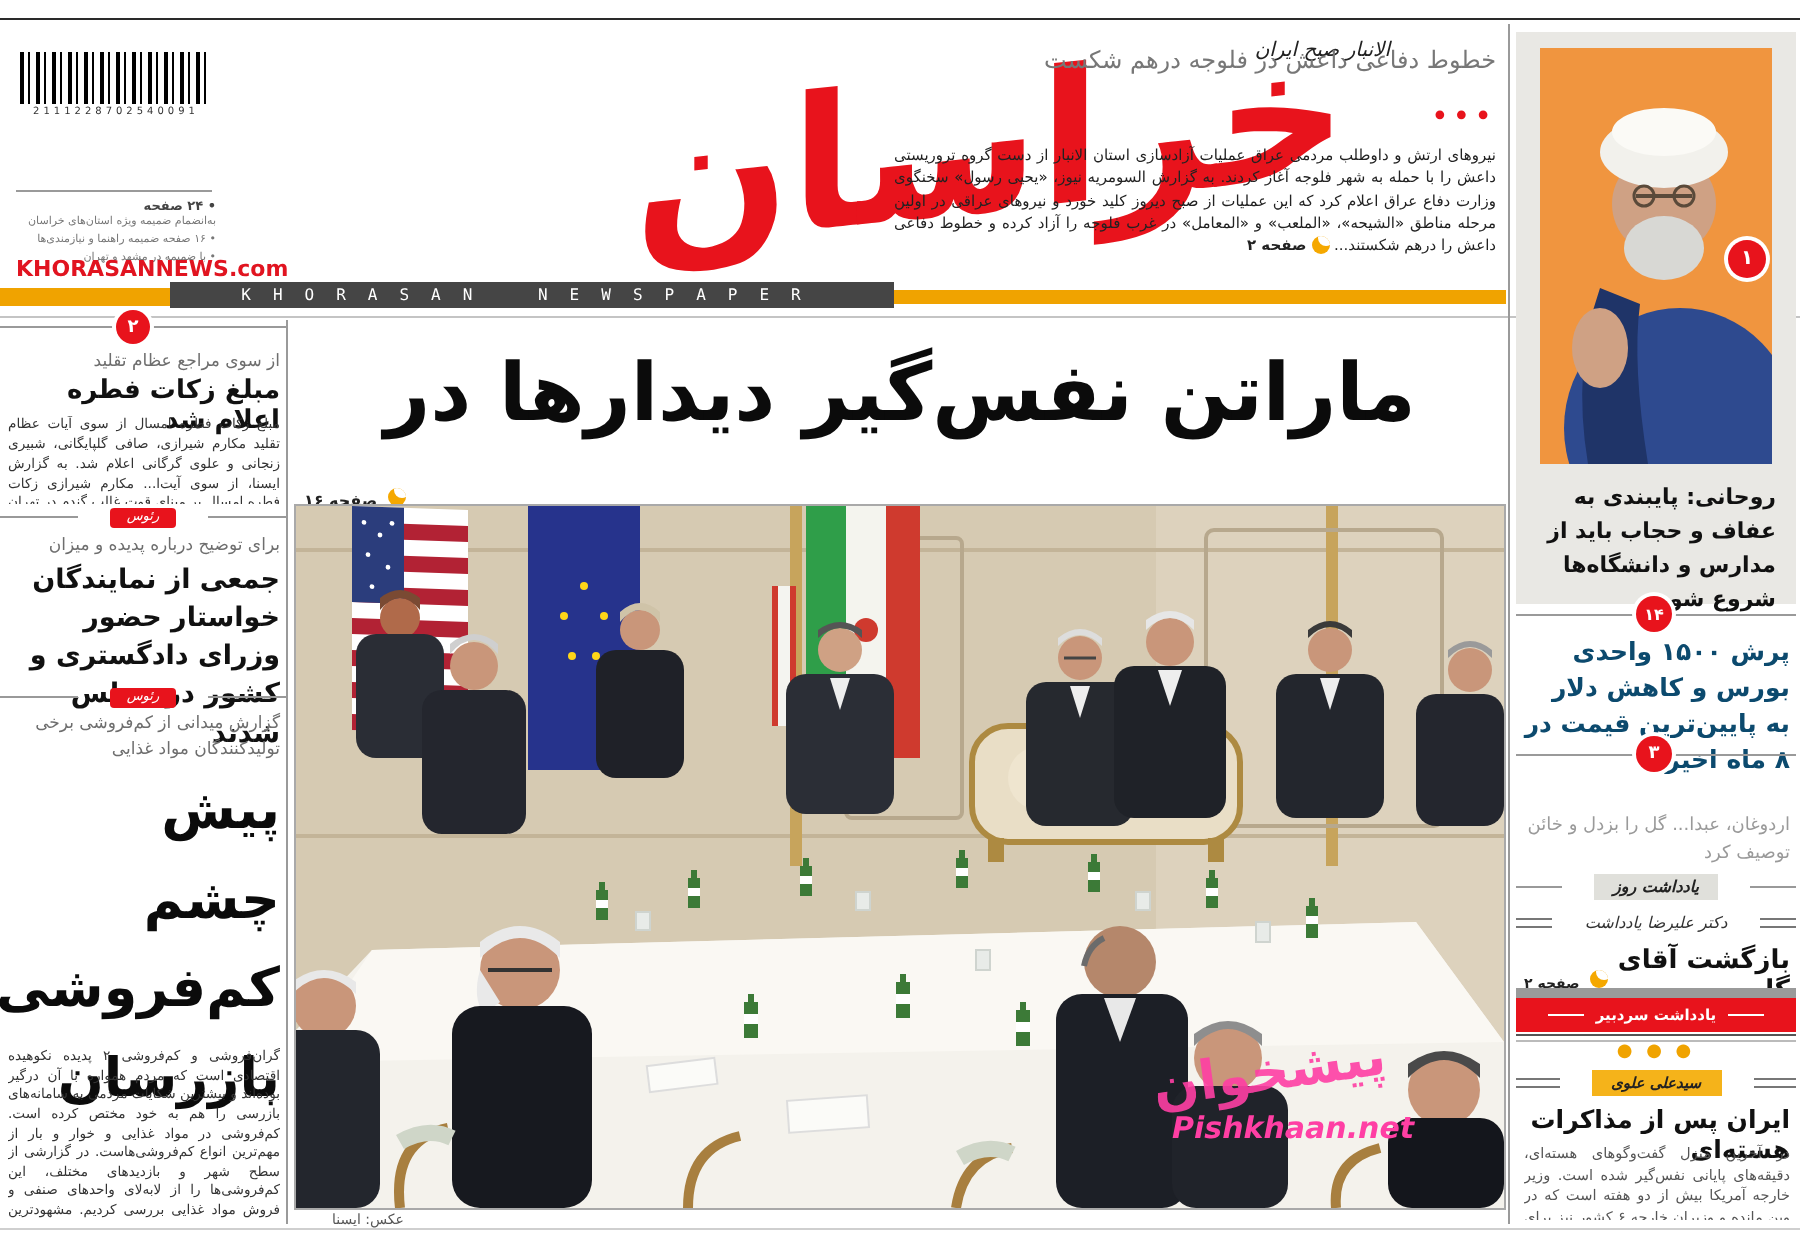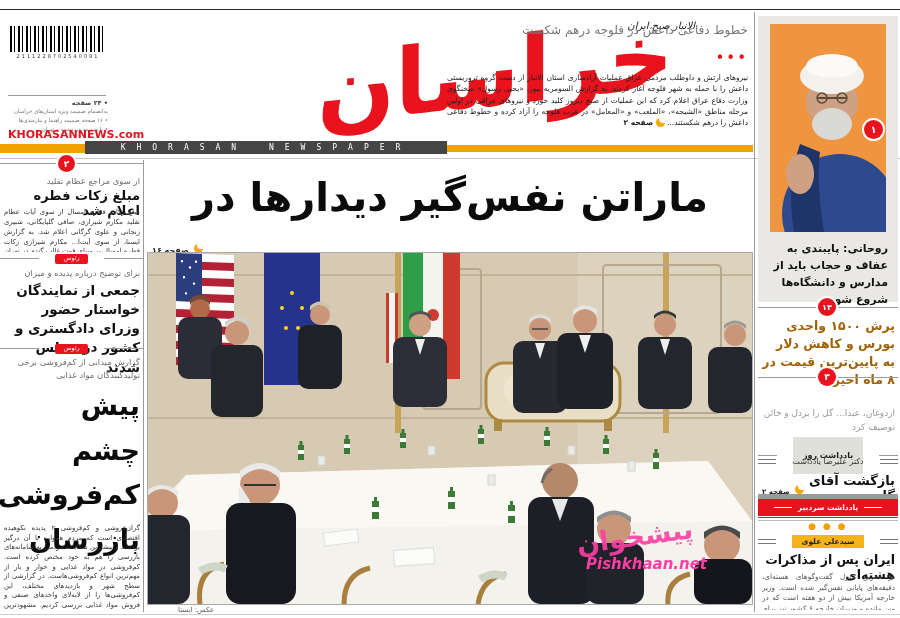--- a/index.html
+++ b/index.html
@@ -10,21 +10,21 @@
   .jst{text-align:justify;}
   .hairline{background:#2a2a2a;height:1px;}
   .grayline{background:#9a9a9a;height:1px;}
   .redbadge{background:#e8131c;color:#fff;border-radius:50%;display:flex;align-items:center;justify-content:center;
             font-weight:bold;box-shadow:0 0 0 2px #fff;}
   .crescent{display:inline-block;width:9px;height:9px;border-radius:50%;background:#f5a800;position:relative;overflow:hidden;vertical-align:middle;}
   .crescent::after{content:"";position:absolute;width:8px;height:8px;border-radius:50%;background:#fff;top:-3px;left:3px;}
   .pageref{font-size:7.5px;font-weight:bold;color:#222;white-space:nowrap;}
   .kicker{font-size:8.5px;color:#6e6e6e;}
   .redpill{background:#e8131c;color:#fff;font-size:6.5px;padding:1px 8px 2px;border-radius:2px;line-height:1;}
-  .tagline-wrap{display:flex;align-items:center;gap:16px;}
+  .tagline-wrap{display:flex;align-items:center;gap:16px;font-style:italic;}
   .tagline-wrap .ln{flex:1;height:1px;background:#999;}
   .dbl{border-top:1px solid #777;border-bottom:1px solid #777;height:3px;flex:1;}
   svg{display:block;}
 </style>
 </head>
 <body>
 
 <div id="page">
 
   <div class="abs hairline" style="left:0;top:9px;width:900px;"></div>
@@ -278,21 +278,21 @@
         <path d="M330 351 q4 -26 28 -30"></path>
         <path d="M520 351 q-2 -24 22 -30"></path>
       </g>
       <path d="M52 318 q14 -8 26 -2" stroke="#cfd6c8" stroke-width="8" fill="none"></path>
       <path d="M332 326 q14 -8 26 -2" stroke="#cfd6c8" stroke-width="8" fill="none"></path>
     </svg>
 
     <div class="abs" style="left:428px;top:268px;font-size:27px;font-weight:bold;color:#ff3fa4;transform:rotate(-8deg);opacity:.9;">پیشخوان</div>
     <div class="abs" style="left:438px;top:302px;font-size:15px;font-weight:bold;font-style:italic;color:#ff3fa4;">Pishkhaan.net</div>
   </div>
-  <div class="abs rtl" style="left:154px;top:606px;width:60px;font-size:7px;color:#555;text-align:right;">عکس: ایسنا</div>
+  <div class="abs rtl" style="left:154px;top:606px;width:60px;font-size:7px;color:#555;text-align:center;">عکس: ایسنا</div>
 
   <div class="abs" style="left:758px;top:16px;width:140px;height:286px;background:#e9e8e4;">
     <div class="abs" style="left:12px;top:8px;width:116px;height:208px;background:#f0953f;overflow:hidden;">
       <svg width="116" height="208" viewBox="0 0 116 208">
         <rect width="116" height="208" fill="#f0953f"></rect>
         <ellipse cx="70" cy="190" rx="58" ry="60" fill="#2e4a8f"></ellipse>
         <path d="M30 120 q-14 40 -6 88 l30 0 q-8 -50 -4 -80 z" fill="#1f3468"></path>
         <circle cx="62" cy="78" r="26" fill="#cfa184"></circle>
         <ellipse cx="62" cy="100" rx="20" ry="16" fill="#d8d8d4"></ellipse>
         <ellipse cx="62" cy="52" rx="32" ry="18" fill="#f2f1ec"></ellipse>
@@ -302,29 +302,29 @@
         <circle cx="72" cy="74" r="5" fill="none" stroke="#5a4a3a" stroke-width="1.5"></circle>
         <ellipse cx="30" cy="150" rx="14" ry="20" fill="#cfa184"></ellipse>
       </svg>
     </div>
     <div class="abs redbadge" style="left:106px;top:104px;width:19px;height:19px;font-size:10px;">۱</div>
     <div class="abs rtl" style="left:10px;top:224px;width:120px;font-size:11px;font-weight:bold;line-height:1.55;color:#111;">روحانی: پایبندی به عفاف و حجاب باید از مدارس و دانشگاه‌ها شروع شود</div>
   </div>
 
   <div class="abs grayline" style="left:758px;top:307px;width:140px;"></div>
   <div class="abs redbadge" style="left:818px;top:298px;width:18px;height:18px;font-size:8px;">۱۴</div>
-  <div class="abs rtl" style="left:762px;top:317px;width:133px;font-size:12.5px;font-weight:bold;line-height:1.45;color:#a16207;">پرش ۱۵۰۰ واحدی بورس و کاهش دلار به پایین‌ترین قیمت در ۸ ماه اخیر</div>
+  <div class="abs rtl" style="left:762px;top:317px;width:133px;font-size:12.5px;font-weight:bold;line-height:1.45;color:#0c4a6e;">پرش ۱۵۰۰ واحدی بورس و کاهش دلار به پایین‌ترین قیمت در ۸ ماه اخیر</div>
 
   <div class="abs grayline" style="left:758px;top:377px;width:140px;"></div>
   <div class="abs redbadge" style="left:818px;top:368px;width:18px;height:18px;font-size:9px;">۳</div>
   <div class="abs rtl" style="left:762px;top:407px;width:133px;font-size:9px;color:#9a9a9a;line-height:1.5;">اردوغان، عبدا... گل را بزدل و خائن توصیف کرد</div>
 
   <div class="abs tagline-wrap" style="left:758px;top:437px;width:140px;">
     <span class="ln"></span>
-    <span style="background:#e0e0db;font-size:8px;font-weight:bold;padding:14px 10px;color:#222;">یادداشت روز</span>
+    <span style="background:#e0e0db;font-size:8px;font-weight:bold;padding:2px 10px;color:#222;">یادداشت روز</span>
     <span class="ln"></span>
   </div>
   <div class="abs tagline-wrap" style="left:758px;top:457px;width:140px;">
     <span class="dbl"></span>
     <span style="font-size:8px;color:#333;white-space:nowrap;direction:rtl;">دکتر علیرضا یادداشت</span>
     <span class="dbl"></span>
   </div>
   <div class="abs rtl" style="left:762px;top:473px;width:133px;display:flex;justify-content:space-between;align-items:center;">
     <span style="font-size:13px;font-weight:bold;color:#111;">بازگشت آقای گل</span>
     <span style="white-space:nowrap;">

